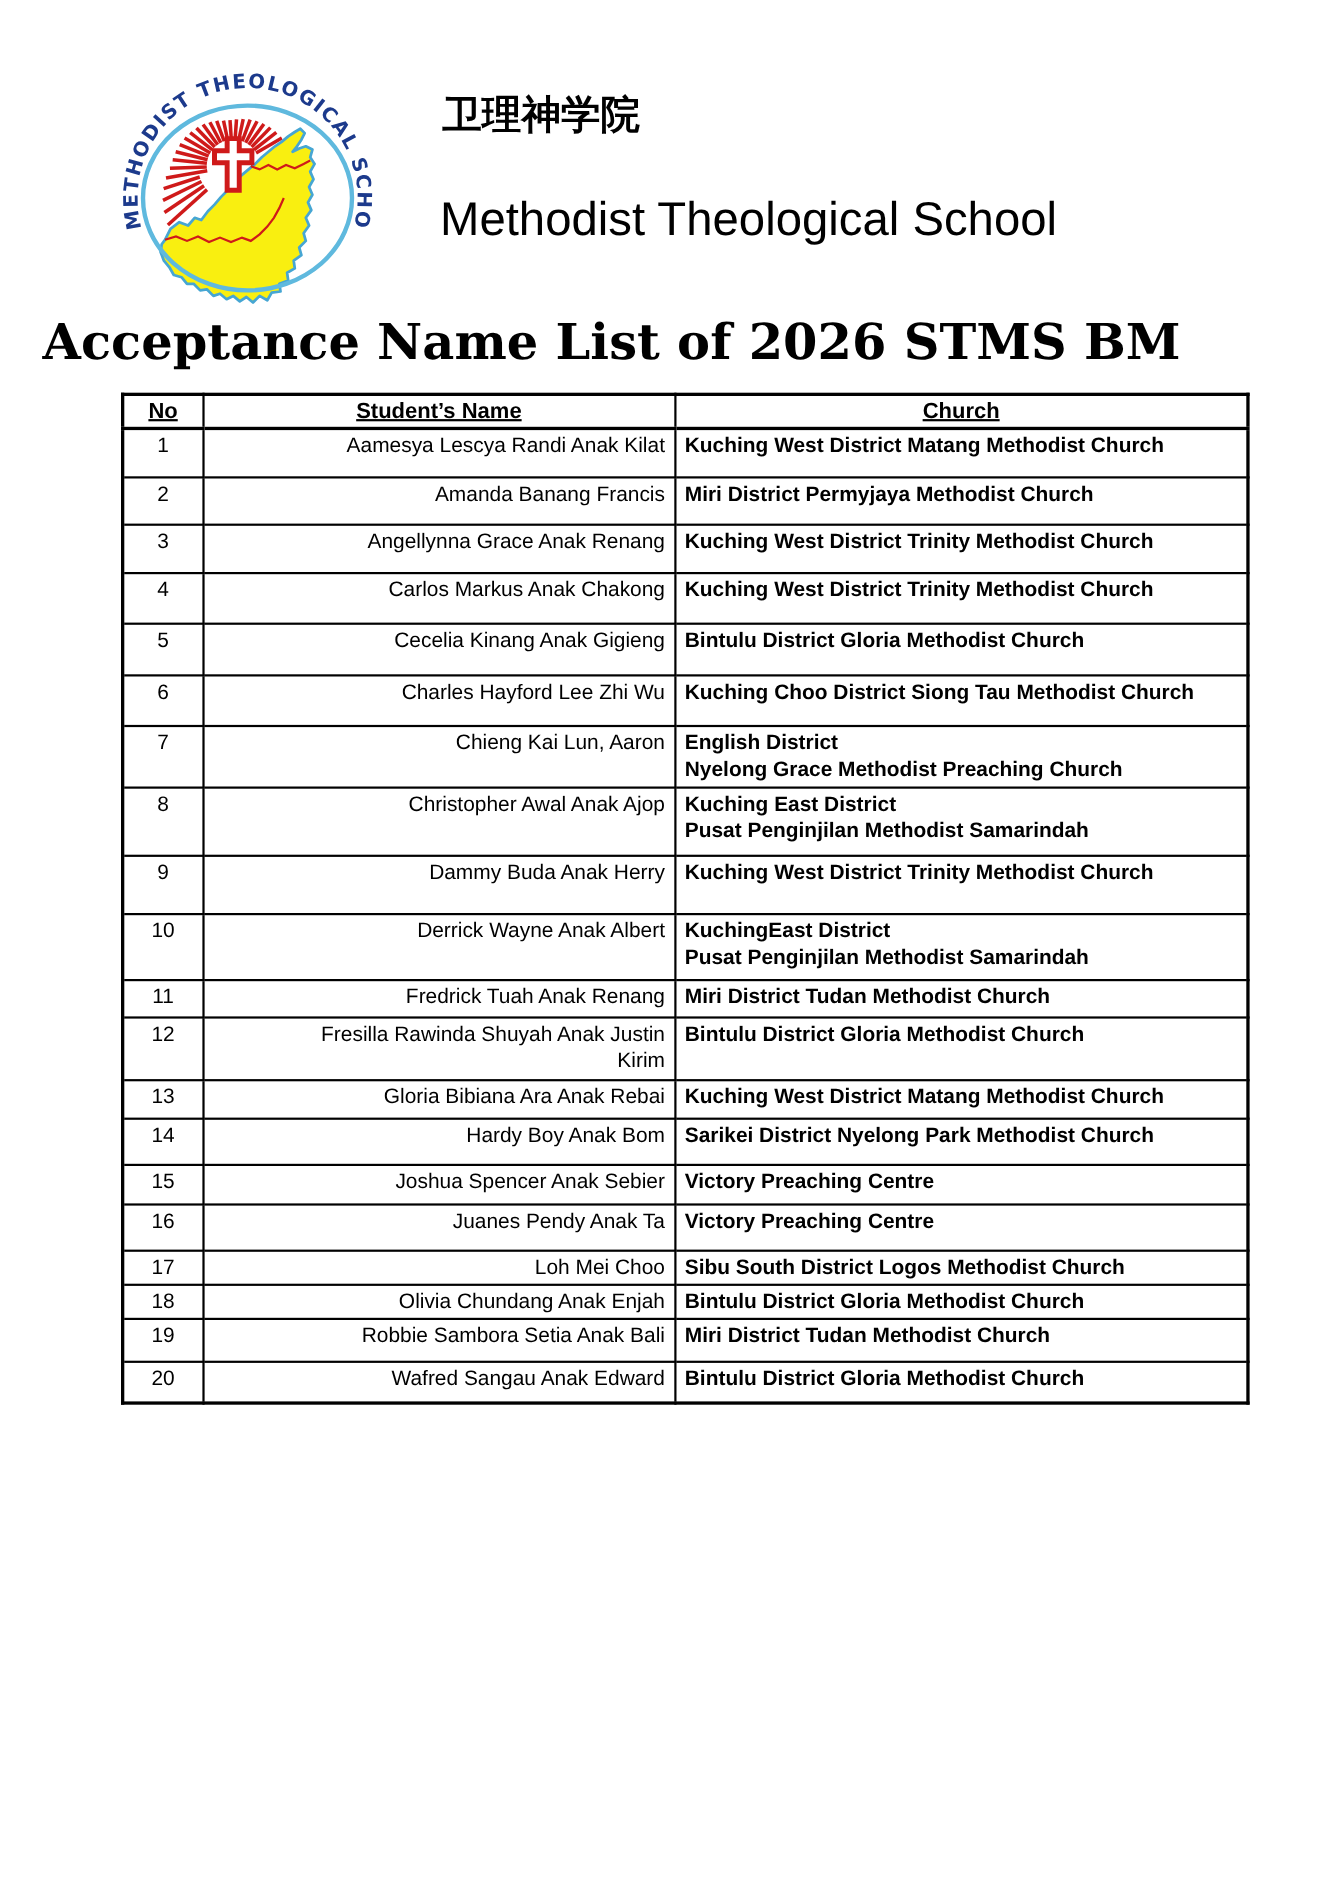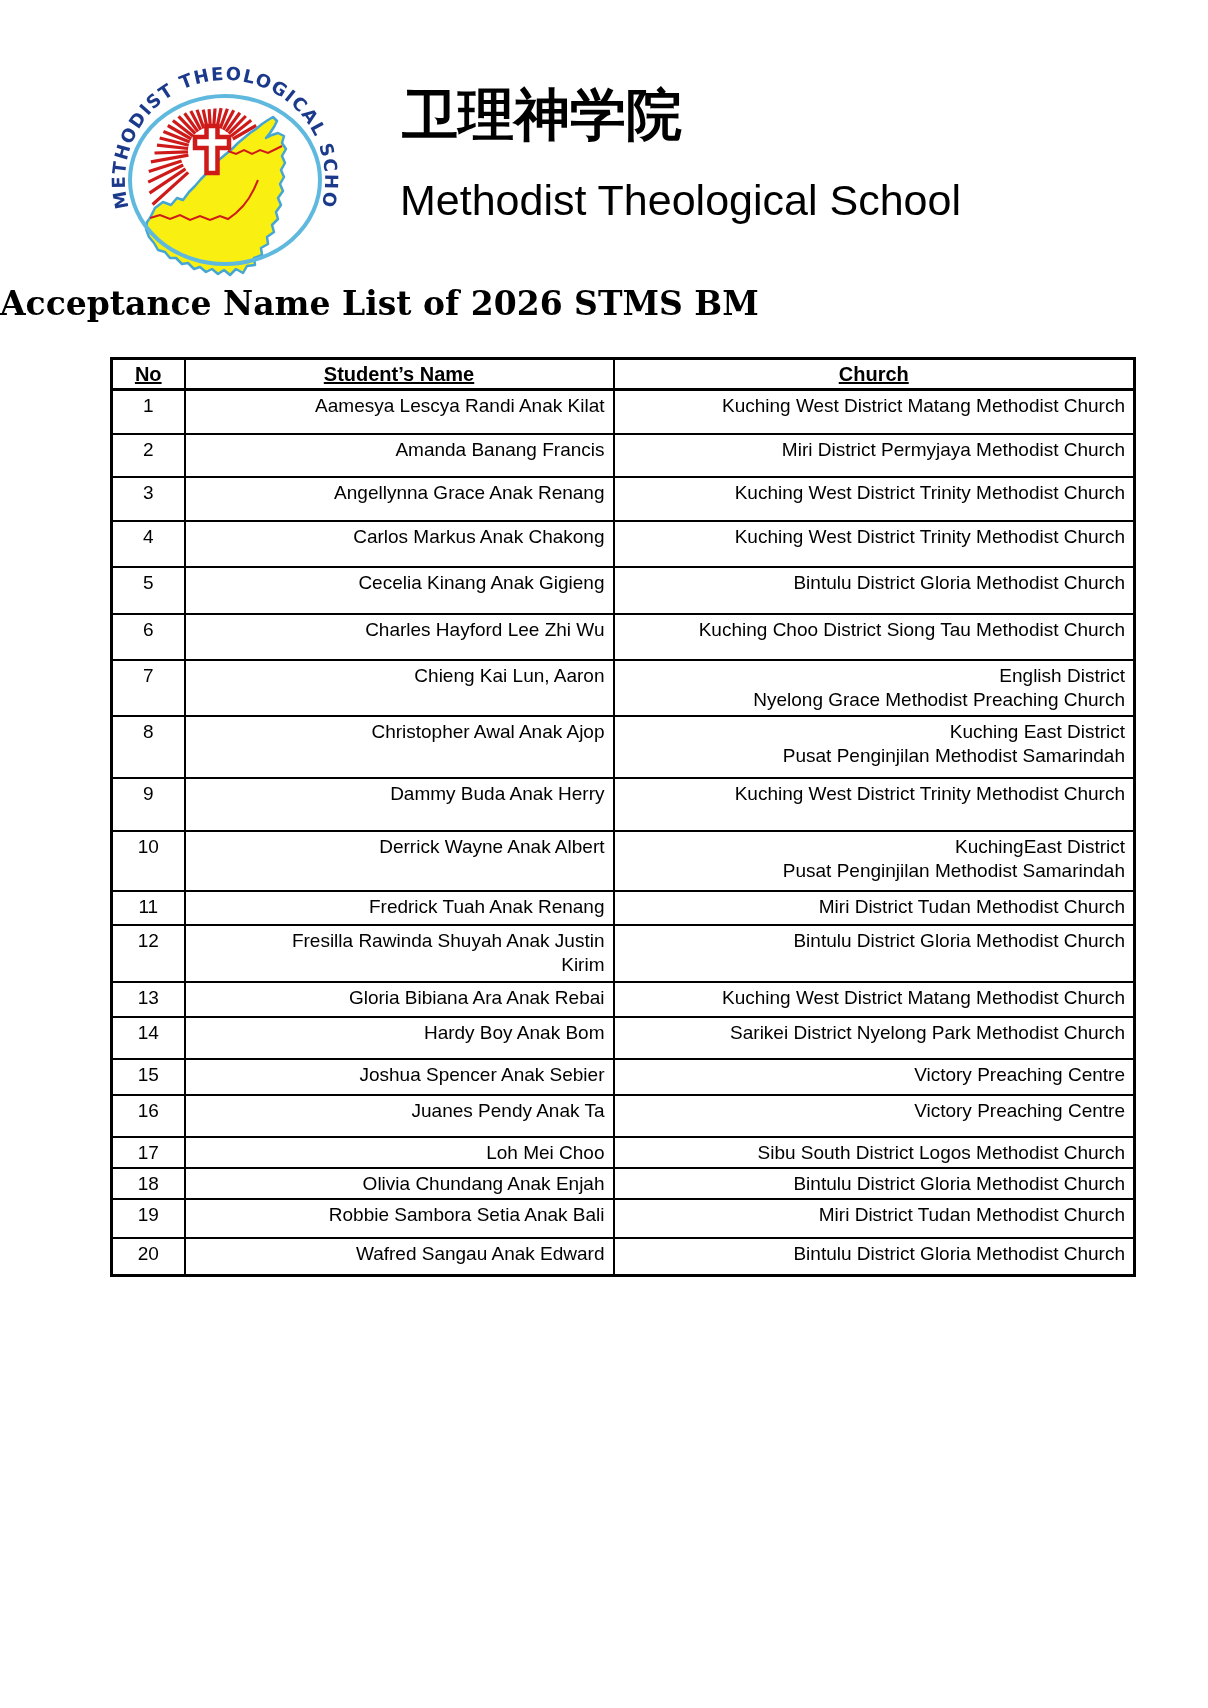--- a/index.html
+++ b/index.html
@@ -20,55 +20,55 @@
   .logo-svg{position:absolute;left:98px;top:61px;width:256px;height:226px;}
   .ring{fill:none;stroke:var(--c-ring);stroke-width:4;}
   .arc-text{fill:var(--c-text);font-family:"DejaVu Sans",sans-serif;font-weight:bold;font-size:18px;letter-spacing:1.5px;}
   .ray{stroke:var(--c-red);stroke-width:3.2;}
   .island{fill:var(--c-yellow);stroke:var(--c-outline);stroke-width:2.5;stroke-linejoin:round;}
   .borderline{fill:none;stroke:var(--c-red);stroke-width:2;}
   .cross{fill:#ffffff;stroke:var(--c-red);stroke-width:4.5;}
   
   .school-name-cn{
     position:absolute;left:402px;top:84px;
-    font-size:56px;font-weight:bold;line-height:1.1;
+    font-size:36px;font-weight:bold;line-height:1.1;
     font-family:"Liberation Sans",sans-serif;
   }
   .school-name-en{
     position:absolute;left:400px;top:178px;
     font-size:43px;font-weight:normal;line-height:1.05;
     font-family:"Liberation Sans",sans-serif;
   }
   
   .doc-title{
     position:absolute;left:0;top:284px;width:1112px;
-    margin:0;
+    margin:0;text-align:center;
     font-family:"DejaVu Serif",serif;
-    font-size:33px;font-weight:bold;
+    font-size:45px;font-weight:bold;
   }
   
   table.accept{
     position:absolute;left:110px;top:357px;width:1023px;
     border-collapse:collapse;table-layout:fixed;
     font-size:19px;line-height:24px;
   }
   table.accept th,table.accept td{
     border:2px solid #000;
     box-sizing:border-box;
     vertical-align:top;
     padding:3px 8px 2px 8px;
   }
   table.accept{border:3px solid #000;}
   table.accept thead th{
     height:30px;font-size:20px;font-weight:bold;text-align:center;
     border-bottom:3px solid #000;padding-top:2px;text-decoration:underline;
   }
   td.c-no{text-align:center;}
   td.c-name{text-align:right;padding-left:12px;}
-  td.c-church{text-align:right;}
+  td.c-church{text-align:left;font-weight:bold;}
   tbody tr:nth-child(1) td{height:44px}
   tbody tr:nth-child(2) td{height:43px}
   tbody tr:nth-child(3) td{height:44px}
   tbody tr:nth-child(4) td{height:46px}
   tbody tr:nth-child(5) td{height:47px}
   tbody tr:nth-child(6) td{height:46px}
   tbody tr:nth-child(7) td{height:56px}
   tbody tr:nth-child(8) td{height:62px}
   tbody tr:nth-child(9) td{height:53px}
   tbody tr:nth-child(10) td{height:60px}

